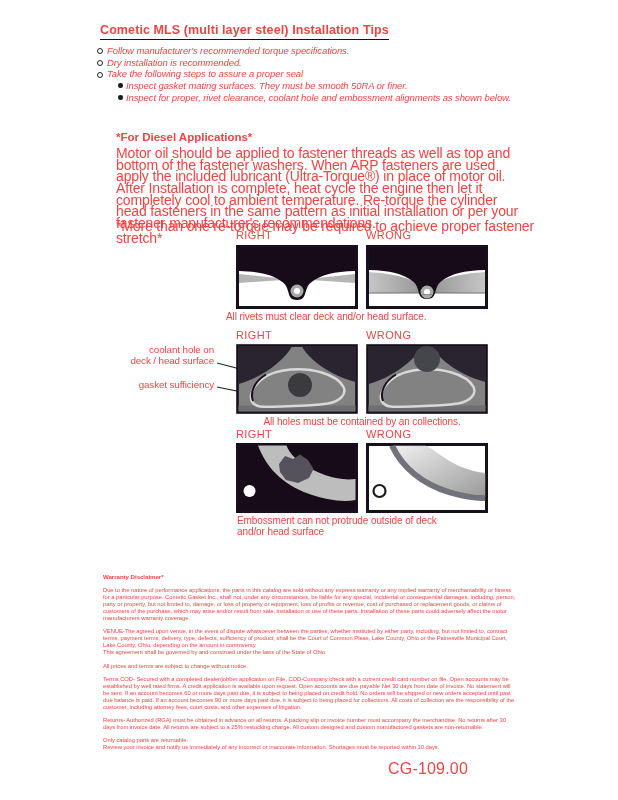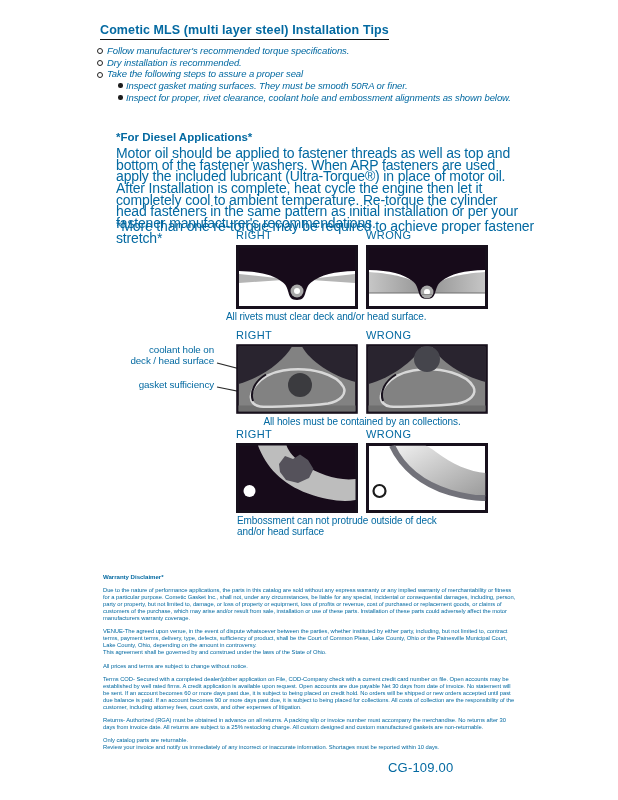--- a/index.html
+++ b/index.html
@@ -1,18 +1,18 @@
 <!DOCTYPE html>
 <html><head>
 <meta charset="utf-8">
 <style>
   html,body { margin:0; padding:0; background:#ffffff; }
   .page {
     position:relative; width:618px; height:800px; background:#ffffff;
-    font-family:"Liberation Sans", sans-serif; color:#0369a1; overflow:hidden;
+    font-family:"Liberation Sans", sans-serif; color:#ef4444; overflow:hidden;
   }
   .abs { position:absolute; }
   .title {
     font-size:12.5px; font-weight:bold; margin:0;
     border-bottom:1.8px solid #141414; padding-bottom:2px; display:inline-block;
     letter-spacing:0.1px;
   }
   .bullets { font-size:9.5px; letter-spacing:-0.1px; }
   .b-row { display:flex; align-items:flex-start; line-height:11.7px; }
   .b-row.l2 { padding-left:21px; }
@@ -27,21 +27,21 @@
   .h2 { font-size:11.5px; font-weight:bold; margin:16px; }
   .body { font-size:14px; line-height:11.6px; letter-spacing:-0.15px; margin:16px; }
   .dg-label { width:122px; font-size:11px; letter-spacing:0.4px; }
   .panel { position:absolute; display:block; }
   .caption { font-size:10px; letter-spacing:-0.1px; }
   .side-label { font-size:9.8px; line-height:10.6px; text-align:right; letter-spacing:-0.1px; }
   .preline { white-space:pre-line; }
   .disclaimer { width:414px; font-size:5.8px; line-height:6.9px; letter-spacing:-0.03px; }
   .disclaimer .dhead { font-weight:bold; font-size:6.1px; margin:0 0 6.5px 0; }
   .disclaimer p { margin:0 0 6.5px 0; }
-  .footer-code { font-size:13px; letter-spacing:0.2px; }
+  .footer-code { font-size:16px; letter-spacing:0.2px; }
 </style>
 </head>
 <body>
 
 <div class="page">
 
   <div class="abs" style="left:100px; top:20px;">
     <h1 class="title">Cometic MLS (multi layer steel) Installation Tips</h1>
   </div>
 

